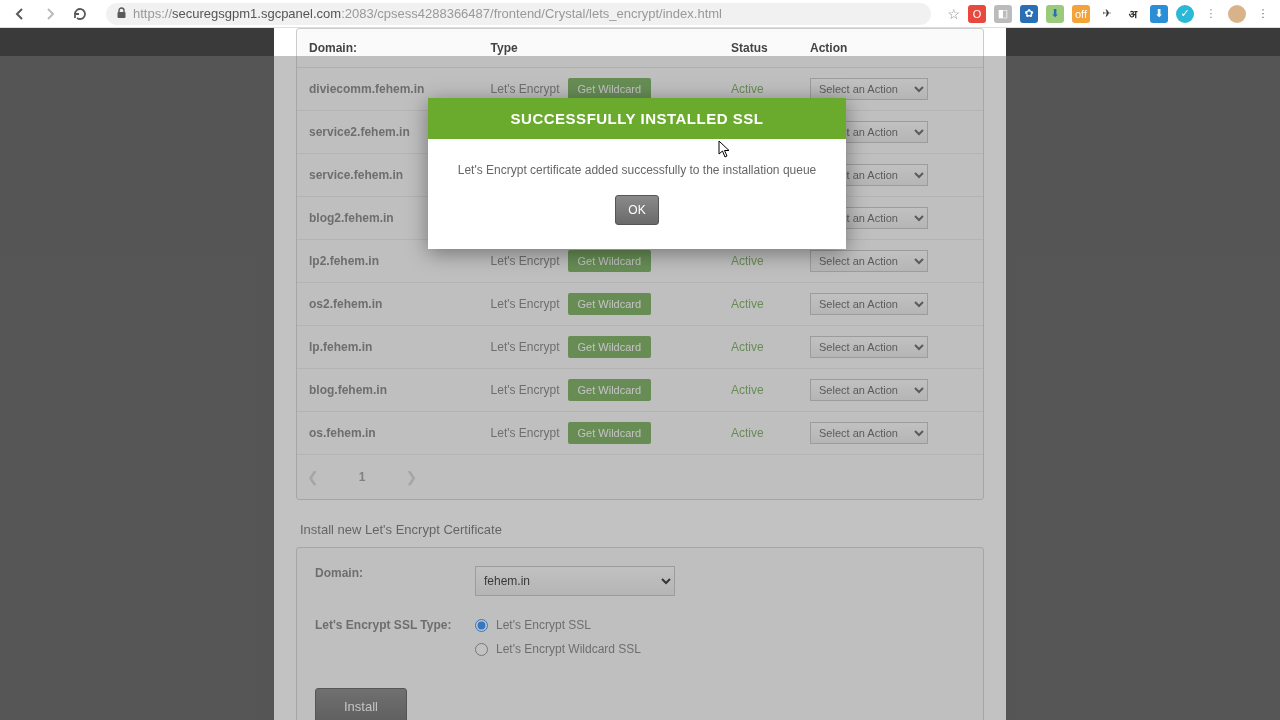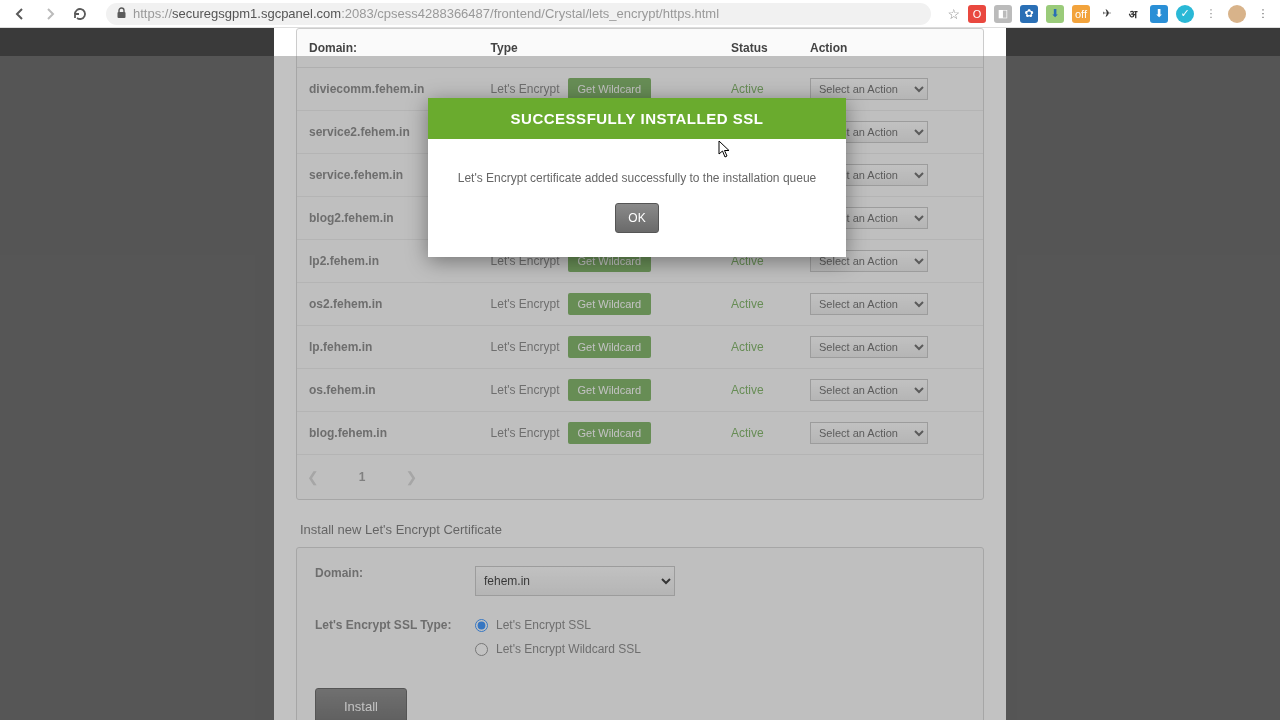--- a/index.html
+++ b/index.html
@@ -41,21 +41,21 @@
 .form-label { width: 160px; color: #666; font-weight: bold; font-size: 12px; }
 .form-field select { width: 200px; height: 30px; border: 1px solid #bbb; background: linear-gradient(#fdfdfd,#e8e8e8); font-size: 12px; padding: 0 4px; }
 .radio-row { display: flex; align-items: center; margin-bottom: 10px; color: #666; font-size: 12px; }
 .radio-row input { margin-right: 8px; }
 .install-btn { background: linear-gradient(#6a6a6a,#4a4a4a); color: #fff; border: 1px solid #3a3a3a; padding: 10px 28px; font-size: 13px; border-radius: 3px; cursor: pointer; }
 
 
 .overlay { position: absolute; inset: 28px 0 0 0; background: rgba(120,120,120,0.45); }
 .modal { position: absolute; left: 428px; top: 98px; width: 418px; background: #fff; box-shadow: 0 4px 20px rgba(0,0,0,0.4); }
 .modal-head { background: #6aab2e; color: #fff; text-align: center; padding: 12px; font-weight: bold; font-size: 15px; letter-spacing: 0.5px; }
-.modal-body { padding: 32px 20px 18px; text-align: center; color: #666; font-size: 12px; }
+.modal-body { padding: 24px 20px 18px; text-align: center; color: #666; font-size: 12px; }
 .modal-actions { text-align: center; padding: 0 0 24px; }
 .ok-btn { background: linear-gradient(#8a8a8a,#6a6a6a); color: #fff; border: 1px solid #555; padding: 7px 12px; font-size: 12px; border-radius: 3px; cursor: pointer; }
 
 .cursor { position: absolute; left: 718px; top: 140px; font-size: 16px; color: #000; pointer-events: none; }
 </style>
 </head>
 <body>
 
 <div class="browser-bar">
   <div class="nav-btn">
@@ -74,21 +74,21 @@
         <path d="M3 12 L3 8 L7 8" stroke="#5a5a5a" stroke-width="1.8" fill="none"></path>
       </svg>
   </div>
   <div class="url-bar">
     <span class="lock">
       <svg width="11" height="12" viewBox="0 0 11 12">
           <rect x="1.5" y="5" width="8" height="6" rx="1" fill="#5a5a5a"></rect>
           <path d="M3 5 V3.5 a2.5 2.5 0 0 1 5 0 V5" stroke="#5a5a5a" stroke-width="1.4" fill="none"></path>
         </svg>
     </span>
-    <span class="url-text"><span class="dim">https://</span><span>securegsgpm1.sgcpanel.com</span><span class="dim">:2083/cpsess4288366487/frontend/Crystal/lets_encrypt/https.html</span></span>
+    <span class="url-text"><span class="dim">https://</span><span>securegsgpm1.sgcpanel.com</span><span class="dim">:2083/cpsess4288366487/frontend/Crystal/lets_encrypt/index.html</span></span>
   </div>
   <span class="star">☆</span>
   <div class="ext-icons">
     <div class="ext-icon" style="background:#e9483f">O</div>
     <div class="ext-icon" style="background:#bbb">◧</div>
     <div class="ext-icon" style="background:#2a6fb5">✿</div>
     <div class="ext-icon" style="background:#9acb7a;color:#2a6fb5">⬇</div>
     <div class="ext-icon" style="background:#f2a33c">off</div>
     <div class="ext-icon" style="background:transparent;color:#333">✈</div>
     <div class="ext-icon" style="background:transparent;color:#333;font-weight:bold">अ</div>
@@ -149,27 +149,27 @@
               <td class="status-active">Active</td>
               <td><select class="action-select"><option>Select an Action</option></select></td>
             </tr>
             <tr>
               <td class="domain-cell">lp.fehem.in</td>
               <td class="type-cell">Let's Encrypt<button class="wildcard-btn">Get Wildcard</button></td>
               <td class="status-active">Active</td>
               <td><select class="action-select"><option>Select an Action</option></select></td>
             </tr>
             <tr>
+              <td class="domain-cell">blog.fehem.in</td>
+              <td class="type-cell">Let's Encrypt<button class="wildcard-btn">Get Wildcard</button></td>
+              <td class="status-active">Active</td>
+              <td><select class="action-select"><option>Select an Action</option></select></td>
+            </tr>
+            <tr>
               <td class="domain-cell">os.fehem.in</td>
-              <td class="type-cell">Let's Encrypt<button class="wildcard-btn">Get Wildcard</button></td>
-              <td class="status-active">Active</td>
-              <td><select class="action-select"><option>Select an Action</option></select></td>
-            </tr>
-            <tr>
-              <td class="domain-cell">blog.fehem.in</td>
               <td class="type-cell">Let's Encrypt<button class="wildcard-btn">Get Wildcard</button></td>
               <td class="status-active">Active</td>
               <td><select class="action-select"><option>Select an Action</option></select></td>
             </tr>
           </tbody>
       </table>
       <div class="pager">
         <span class="arrow">❮</span>
         <span class="pg">1</span>
         <span class="arrow">❯</span>

